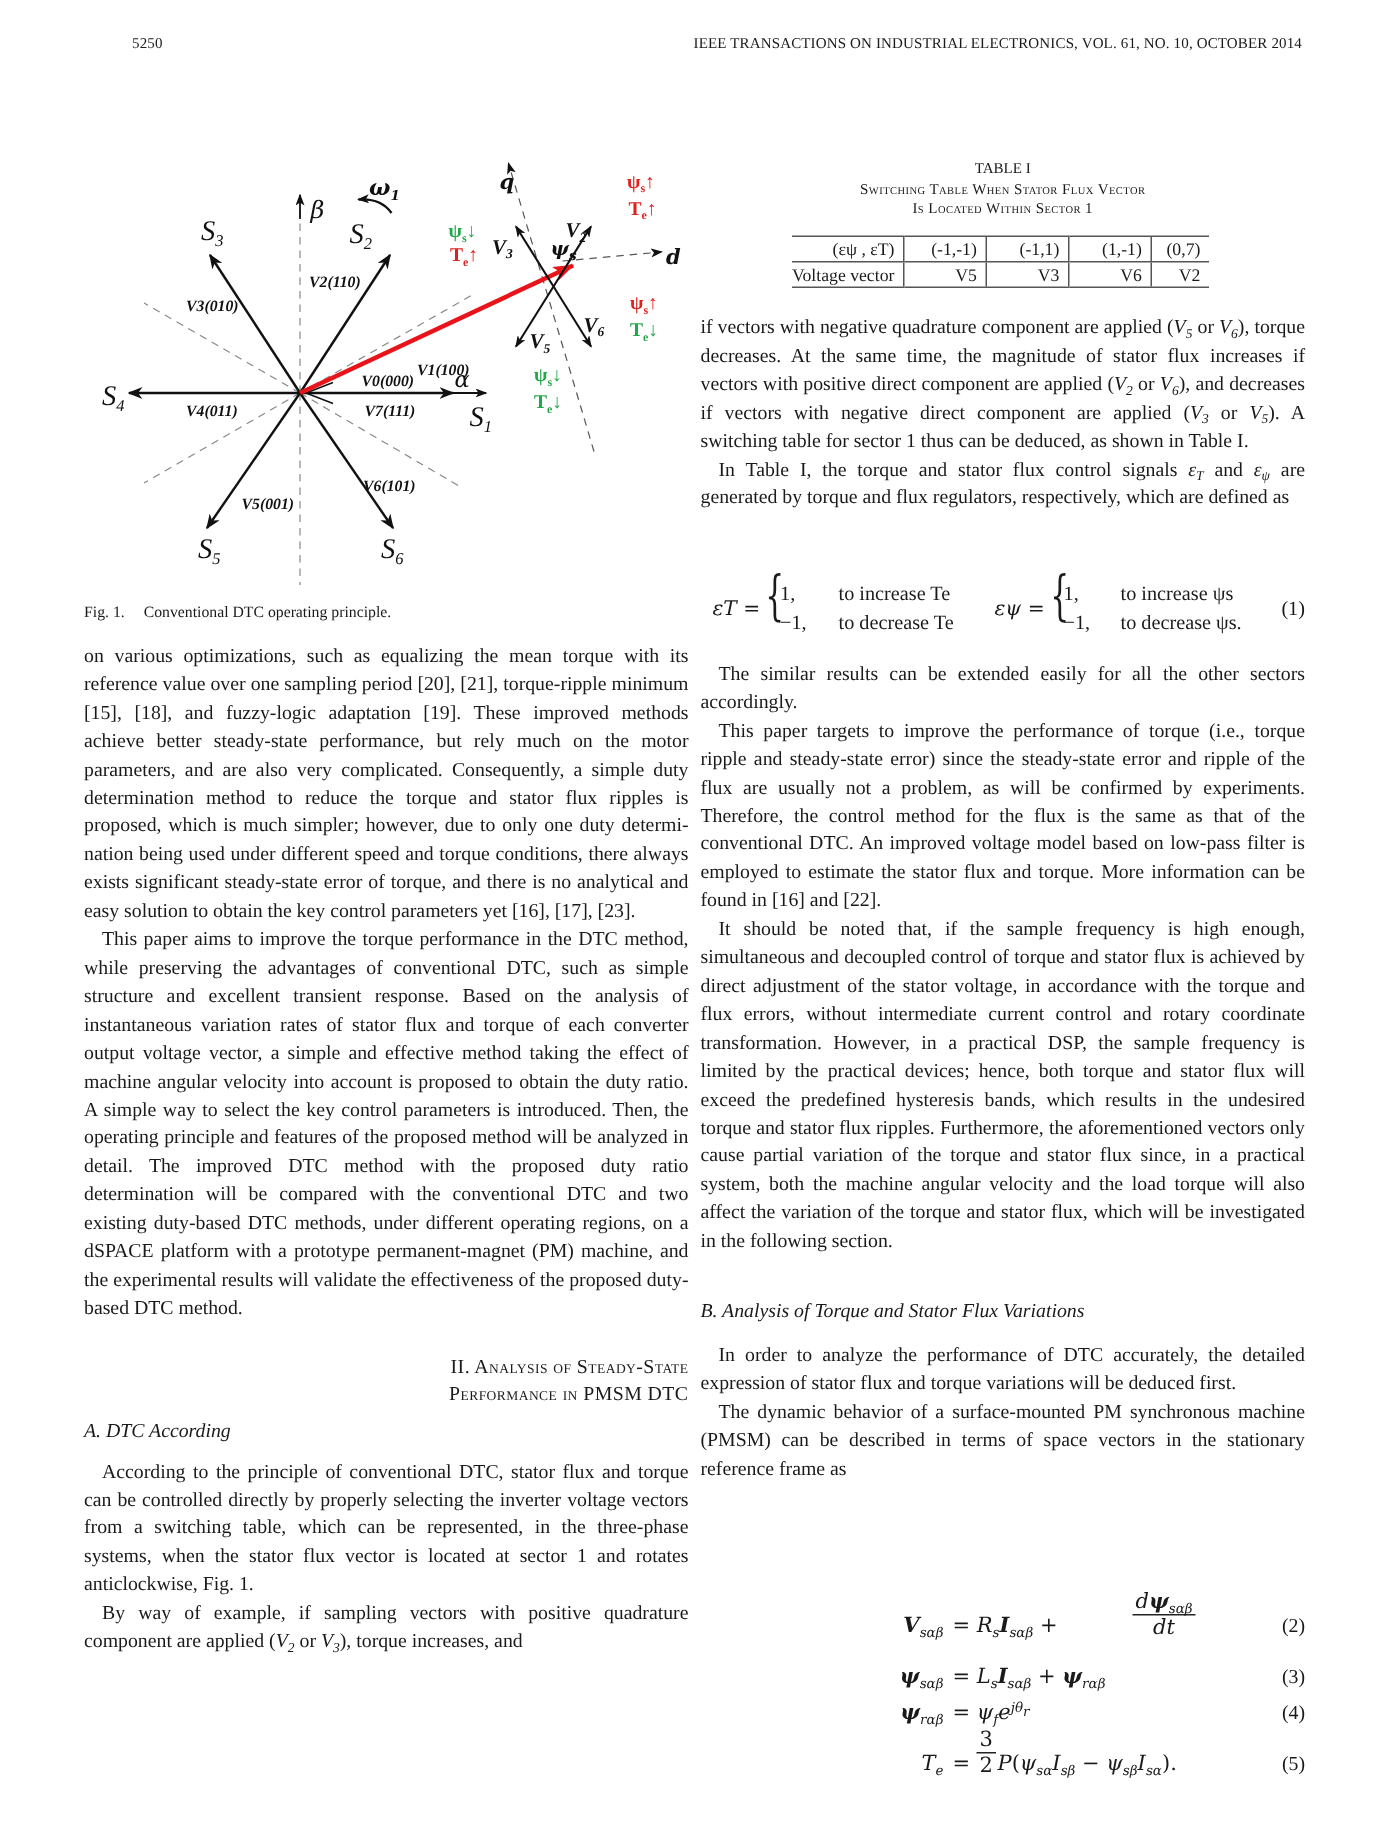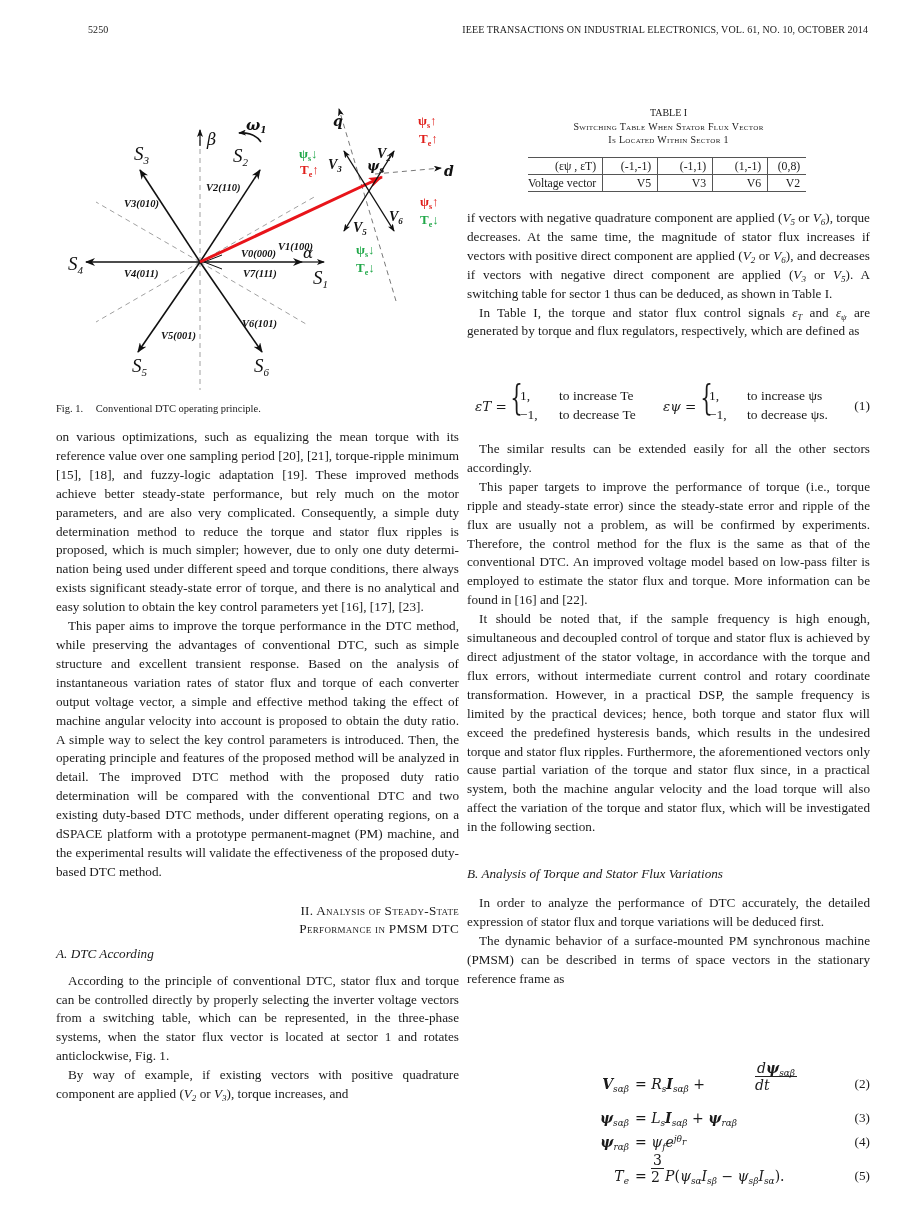--- a/index.html
+++ b/index.html
@@ -29,21 +29,21 @@
   table.sw td.c { width: 44px; }
   table.sw td.last { width: 28px; }
   .sect { text-align: right; font-size: 13.2px; line-height: 18.5px; }
   .subsect { font-style: italic; font-size: 13.2px; }
   .math { font-family: "DejaVu Serif", serif; font-style: italic; }
   i.m { font-style: italic; }
   sub { font-size: 9px; vertical-align: -3px; line-height: 0; }
   sup { font-size: 9px; vertical-align: 5px; line-height: 0; }
   .brace { font-size: 36px; line-height: 36px; font-style: normal; font-family: "DejaVu Serif", serif;
            position: absolute; top: -8px; transform: scaleX(0.55); }
-  .frac { display: inline-block; vertical-align: middle; }
+  .frac { display: inline-block; text-align: center; vertical-align: middle; }
   .frac .num { display: block; border-bottom: 1px solid #222; padding: 0 2px; line-height: 16px; }
   .frac .den { display: block; line-height: 16px; }
   b.v { font-weight: bold; font-style: italic; }
 </style>
 </head>
 <body>
 
 <div class="header">
   <span class="pg">5250</span>
   <span class="jn">IEEE TRANSACTIONS ON INDUSTRIAL ELECTRONICS, VOL. 61, NO. 10, OCTOBER 2014</span>
@@ -154,21 +154,21 @@
   <div class="sc">Switching Table When Stator Flux Vector</div>
   <div class="sc">Is Located Within Sector 1</div>
 </div>
 <table class="sw">
   <tbody>
       <tr>
     <td>(εψ , εT)</td>
     <td class="c">(-1,-1)</td>
     <td class="c">(-1,1)</td>
     <td class="c">(1,-1)</td>
-    <td class="last">(0,8)</td>
+    <td class="last">(0,7)</td>
   </tr>
   <tr>
     <td>Voltage vector</td>
     <td><span>V5</span></td>
     <td><span>V3</span></td>
     <td><span>V6</span></td>
     <td><span>V2</span></td>
   </tr>
 </tbody>
   </table>
@@ -178,21 +178,21 @@
   <p>This paper aims to improve the torque performance in the DTC method, while preserving the advantages of conventional DTC, such as simple structure and excellent transient response. Based on the analysis of instantaneous variation rates of stator flux and torque of each converter output voltage vector, a simple and effective method taking the effect of machine angular velocity into account is proposed to obtain the duty ratio. A simple way to select the key control parameters is introduced. Then, the operating principle and features of the proposed method will be analyzed in detail. The improved DTC method with the proposed duty ratio determination will be compared with the conventional DTC and two existing duty-based DTC methods, under different operating regions, on a dSPACE plat­form with a prototype permanent-magnet (PM) machine, and the experimental results will validate the effectiveness of the proposed duty-based DTC method.</p>
   <div style="height:20px;"></div>
   <div class="sect">
     <div class="sc">II. Analysis of Steady-State</div>
     <div class="sc">Performance in PMSM DTC</div>
   </div>
   <div style="height:6px;"></div>
   <div class="subsect">A. DTC According</div>
   <div style="height:8px;"></div>
   <p>According to the principle of conventional DTC, stator flux and torque can be controlled directly by properly selecting the inverter voltage vectors from a switching table, which can be represented, in the three-phase systems, when the stator flux vector is located at sector 1 and rotates anticlockwise, Fig. 1.</p>
-  <p><span>By way of example, if existing vectors with positive quadra­ture component are applied (</span><i class="m"><span>V</span><sub>2</sub></i><span> or </span><i class="m"><span>V</span><sub>3</sub></i><span>), torque increases, and</span></p>
+  <p><span>By way of example, if sampling vectors with positive quadra­ture component are applied (</span><i class="m"><span>V</span><sub>2</sub></i><span> or </span><i class="m"><span>V</span><sub>3</sub></i><span>), torque increases, and</span></p>
 </div>
 
 <div class="col right" style="top:209px;">
   <p class="noind"><span>if vectors with negative quadrature component are applied (</span><i class="m">V<sub>5</sub></i> or <i class="m">V<sub>6</sub></i><span>), torque decreases. At the same time, the magnitude of stator flux increases if vectors with positive direct component are applied (</span><i class="m">V<sub>2</sub></i> or <i class="m">V<sub>6</sub></i><span>), and decreases if vectors with negative direct component are applied (</span><i class="m">V<sub>3</sub></i> or <i class="m">V<sub>5</sub></i><span>). A switching table for sector 1 thus can be deduced, as shown in Table I.</span></p>
   <p><span>In Table I, the torque and stator flux control signals </span><i class="m">ε<sub>T</sub></i><span> and </span><i class="m">ε<sub>ψ</sub></i><span> are generated by torque and flux regulators, respectively, which are defined as</span></p>
 </div>
 
 <div style="position:absolute; top:388px; left:475px; width:395px; height:40px; font-size:13.5px;">
   <span class="math" style="position:absolute; left:0; top:10px;">εT =</span>
   <span class="brace" style="left:30px;">{</span>

